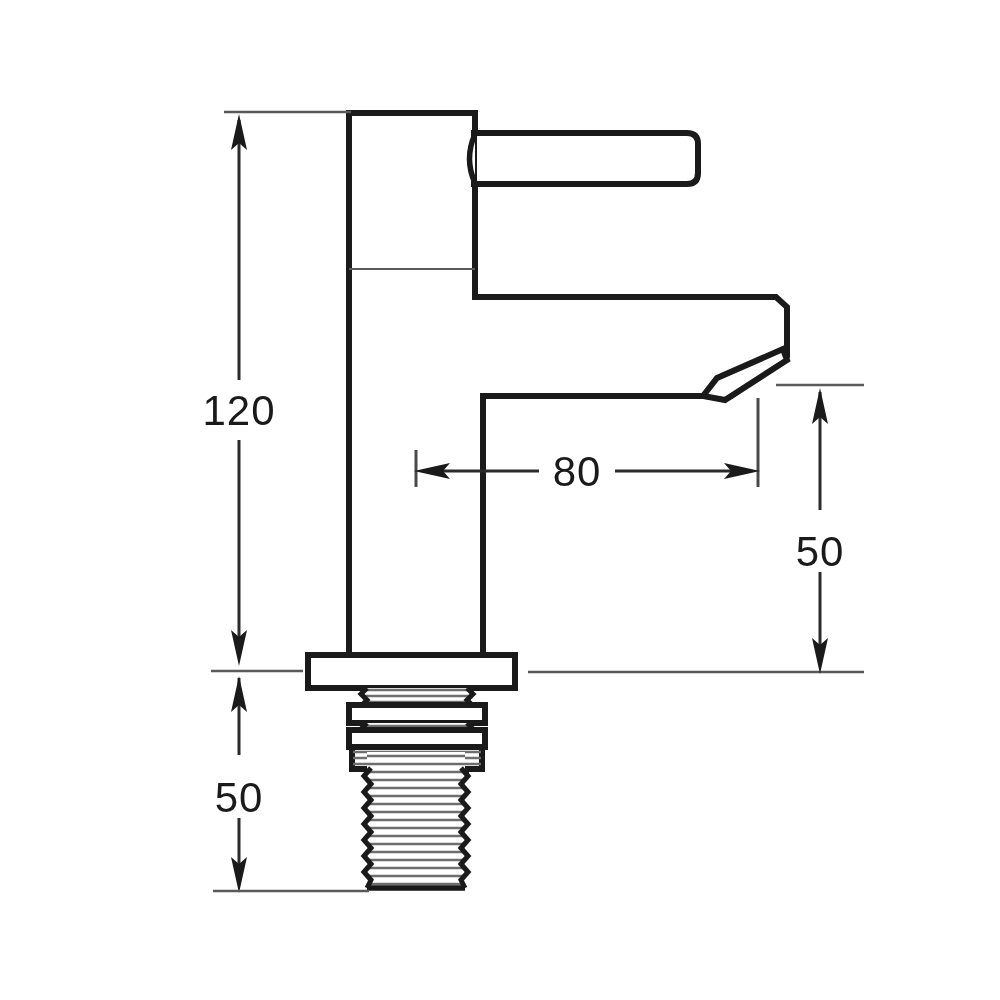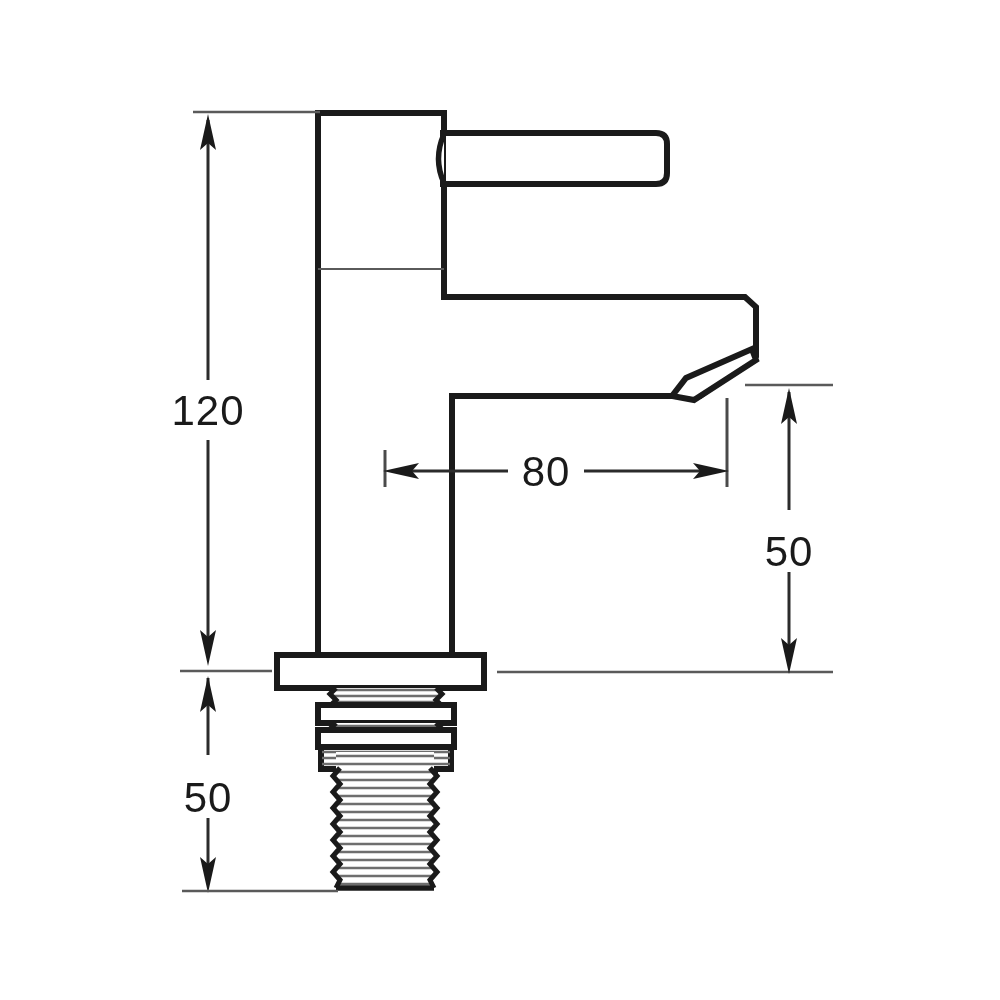--- a/index.html
+++ b/index.html
@@ -11,20 +11,21 @@
     width: 1000px;
     height: 1000px;
     font-family: "Liberation Sans", sans-serif;
     overflow: hidden;
   }
   #drawing-root {
     position: relative;
     width: 952px;
     height: 1000px;
     background: #ffffff;
+    padding-left: 31px;
   }
   svg#technical-drawing {
     display: block;
     width: 1000px;
     height: 1000px;
   }
   .dim-text {
     font-family: "Liberation Sans", sans-serif;
     font-size: 42px;
     fill: #1a1a1a;

